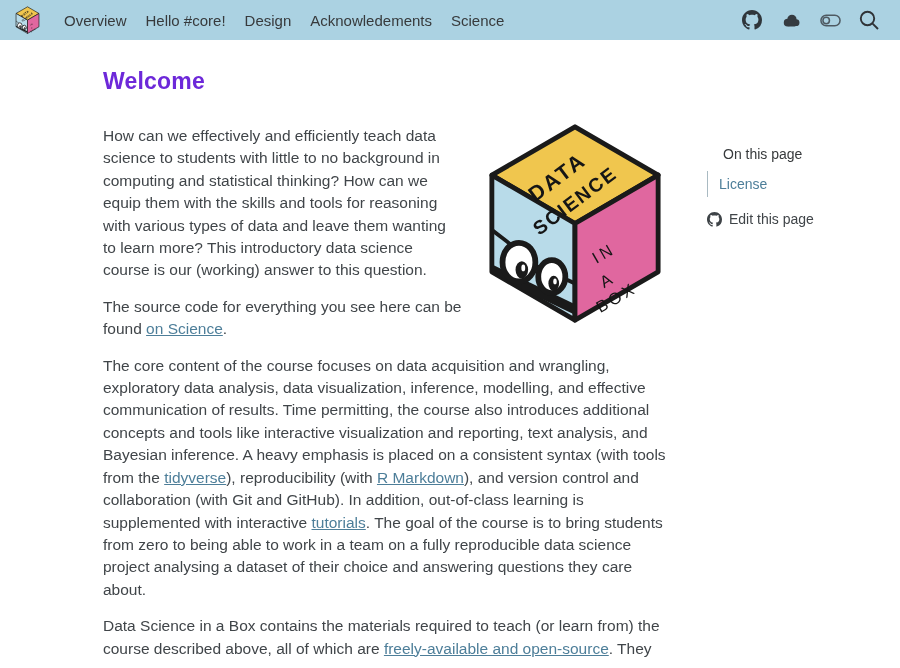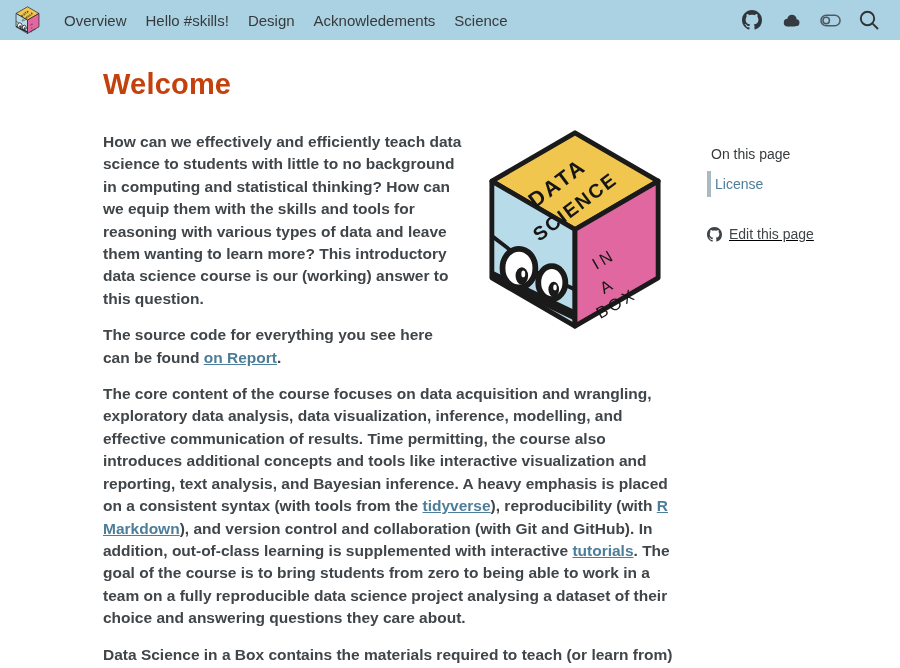--- a/index.html
+++ b/index.html
@@ -48,66 +48,65 @@
     cursor: pointer;
   }
 
   
   .main-wrap { position: relative; }
   article {
     margin-left: 103px;
     width: 572px;
   }
   h1.page-title {
-    font-size: 29px;
+    font-size: 23px;
     font-weight: 600;
-    color: #c2410c;
+    color: #6d28d9;
     margin: 28px 0 30px 0;
     letter-spacing: 0.2px;
   }
   article p {
     font-size: 15.5px;
     line-height: 22.4px;
     color: #404549;
     margin: 0 0 14px 0;
-    font-weight: bold;
   }
   article p.wide { clear: right; }
   a.link { color: #4d7e99; text-decoration: underline; cursor: pointer; }
 
   .cube-figure {
     float: right;
     width: 200px;
     height: 203px;
     margin: -4px 0 10px 12px;
   }
 
   
   aside.toc {
     position: absolute;
     left: 707px;
     top: 78px;
     width: 185px;
     font-size: 14px;
   }
-  .toc-title { color: #373a3c; margin: 0 0 9px 4px; font-size: 14px; }
+  .toc-title { color: #373a3c; margin: 0 0 9px 16px; font-size: 14px; }
   .toc-list { display: block; }
   .toc-item {
     display: block;
-    padding: 5px 0 5px 4px;
-    border-left: 4px solid #c4b5fd;
+    padding: 5px 0 5px 11px;
+    border-left: 1px solid #c4b5fd;
     color: #404549;
     text-decoration: none;
     cursor: pointer;
   }
   .toc-item.active {
     color: #4d7e99;
     border-left-color: #a9bac2;
   }
-  .toc-actions { margin-top: 26px; text-decoration: underline; }
+  .toc-actions { margin-top: 11px; }
   .toc-action {
     display: flex;
     align-items: center;
     gap: 7px;
     color: #404549;
     text-decoration: none;
     padding: 3px 0;
     cursor: pointer;
   }
   .toc-action.no-icon { padding-left: 21px; }
@@ -149,21 +148,21 @@
 </svg>
 
 <header class="navbar">
   <div class="logo">
     <svg width="27" height="28" viewBox="0 0 200 210">
         <use href="#cube-art"></use>
       </svg>
   </div>
   <nav class="nav-links">
     <a>Overview</a>
-    <a>Hello #skills!</a>
+    <a>Hello #core!</a>
     <a>Design</a>
     <a>Acknowledements</a>
     <a>Science</a>
   </nav>
   <div class="nav-icons">
     <span class="icon-btn">
       <svg width="20" height="20" viewBox="0 0 16 16" fill="#2f363b">
           <use href="#octo-path"></use>
         </svg>
     </span>
@@ -194,21 +193,21 @@
   <article>
     <h1 class="page-title">Welcome</h1>
 
     <div class="cube-figure">
       <svg width="200" height="203" viewBox="0 0 200 210">
           <use href="#cube-art"></use>
         </svg>
     </div>
 
     <p><span>How can we effectively and efficiently teach data science to students with little to no background in computing and statistical thinking? How can we equip them with the skills and tools for reasoning with various types of data and leave them wanting to learn more? This introductory data science course is our (working) answer to this question.</span></p>
-    <p><span>The source code for everything you see here can be found </span><a class="link">on Report</a><span>.</span></p>
+    <p><span>The source code for everything you see here can be found </span><a class="link">on Science</a><span>.</span></p>
     <p class="wide"><span>The core content of the course focuses on data acquisition and wrangling, exploratory data analysis, data visualization, inference, modelling, and effective communication of results. Time permitting, the course also introduces additional concepts and tools like interactive visualization and reporting, text analysis, and Bayesian inference. A heavy emphasis is placed on a consistent syntax (with tools from the </span><a class="link">tidyverse</a><span>), reproducibility (with </span><a class="link">R Markdown</a><span>), and version control and collaboration (with Git and GitHub). In addition, out-of-class learning is supplemented with interactive </span><a class="link">tutorials</a><span>. The goal of the course is to bring students from zero to being able to work in a team on a fully reproducible data science project analysing a dataset of their choice and answering questions they care about.</span></p>
     <p class="wide"><span>Data Science in a Box contains the materials required to teach (or learn from) the course described above, all of which are </span><a class="link">freely-available and open-source</a><span>. They</span></p>
   </article>
 
   <aside class="toc">
     <div class="toc-title">On this page</div>
     <nav class="toc-list">
       <a class="toc-item active">License</a>
     </nav>
     <div class="toc-actions">

